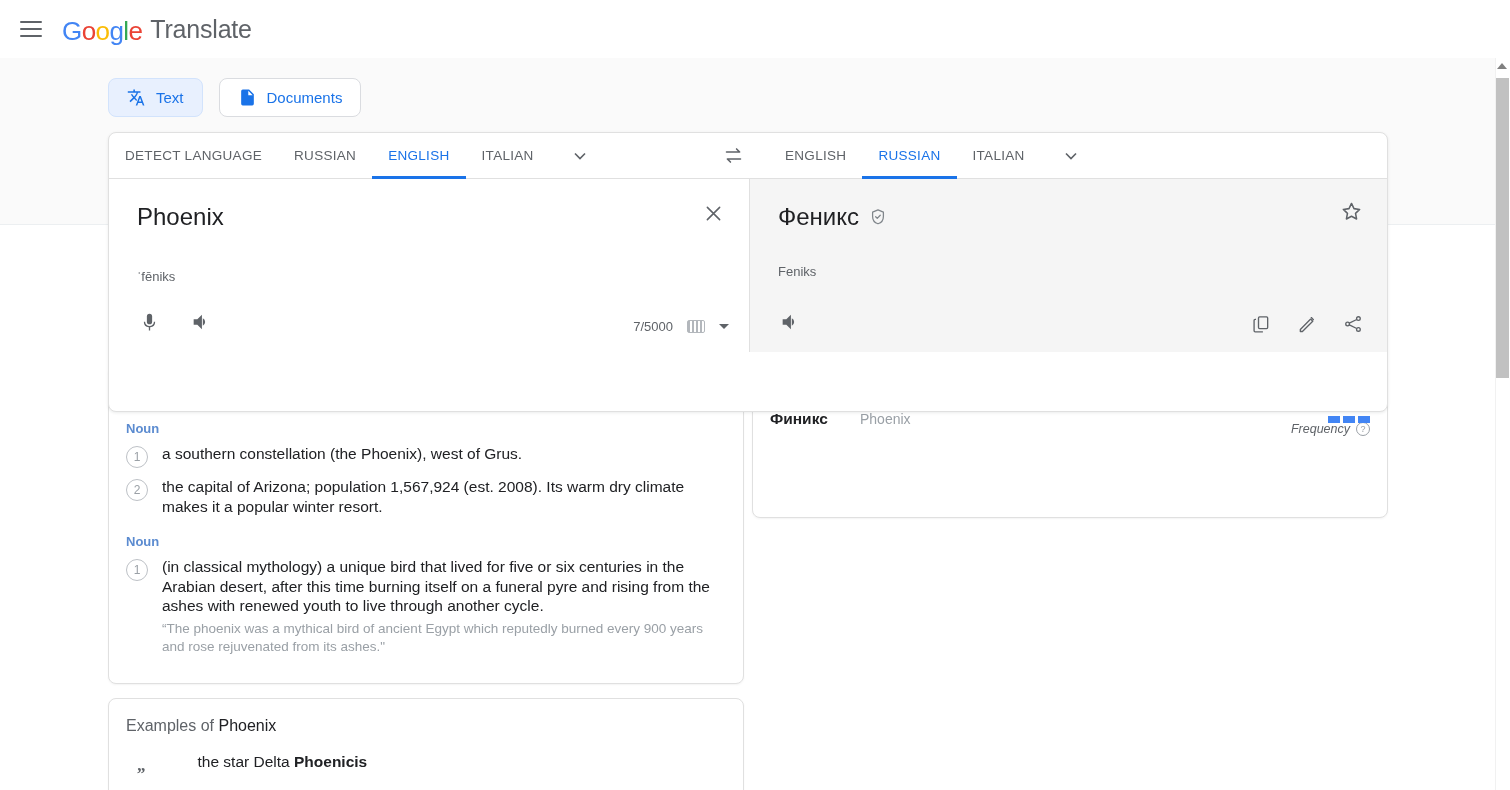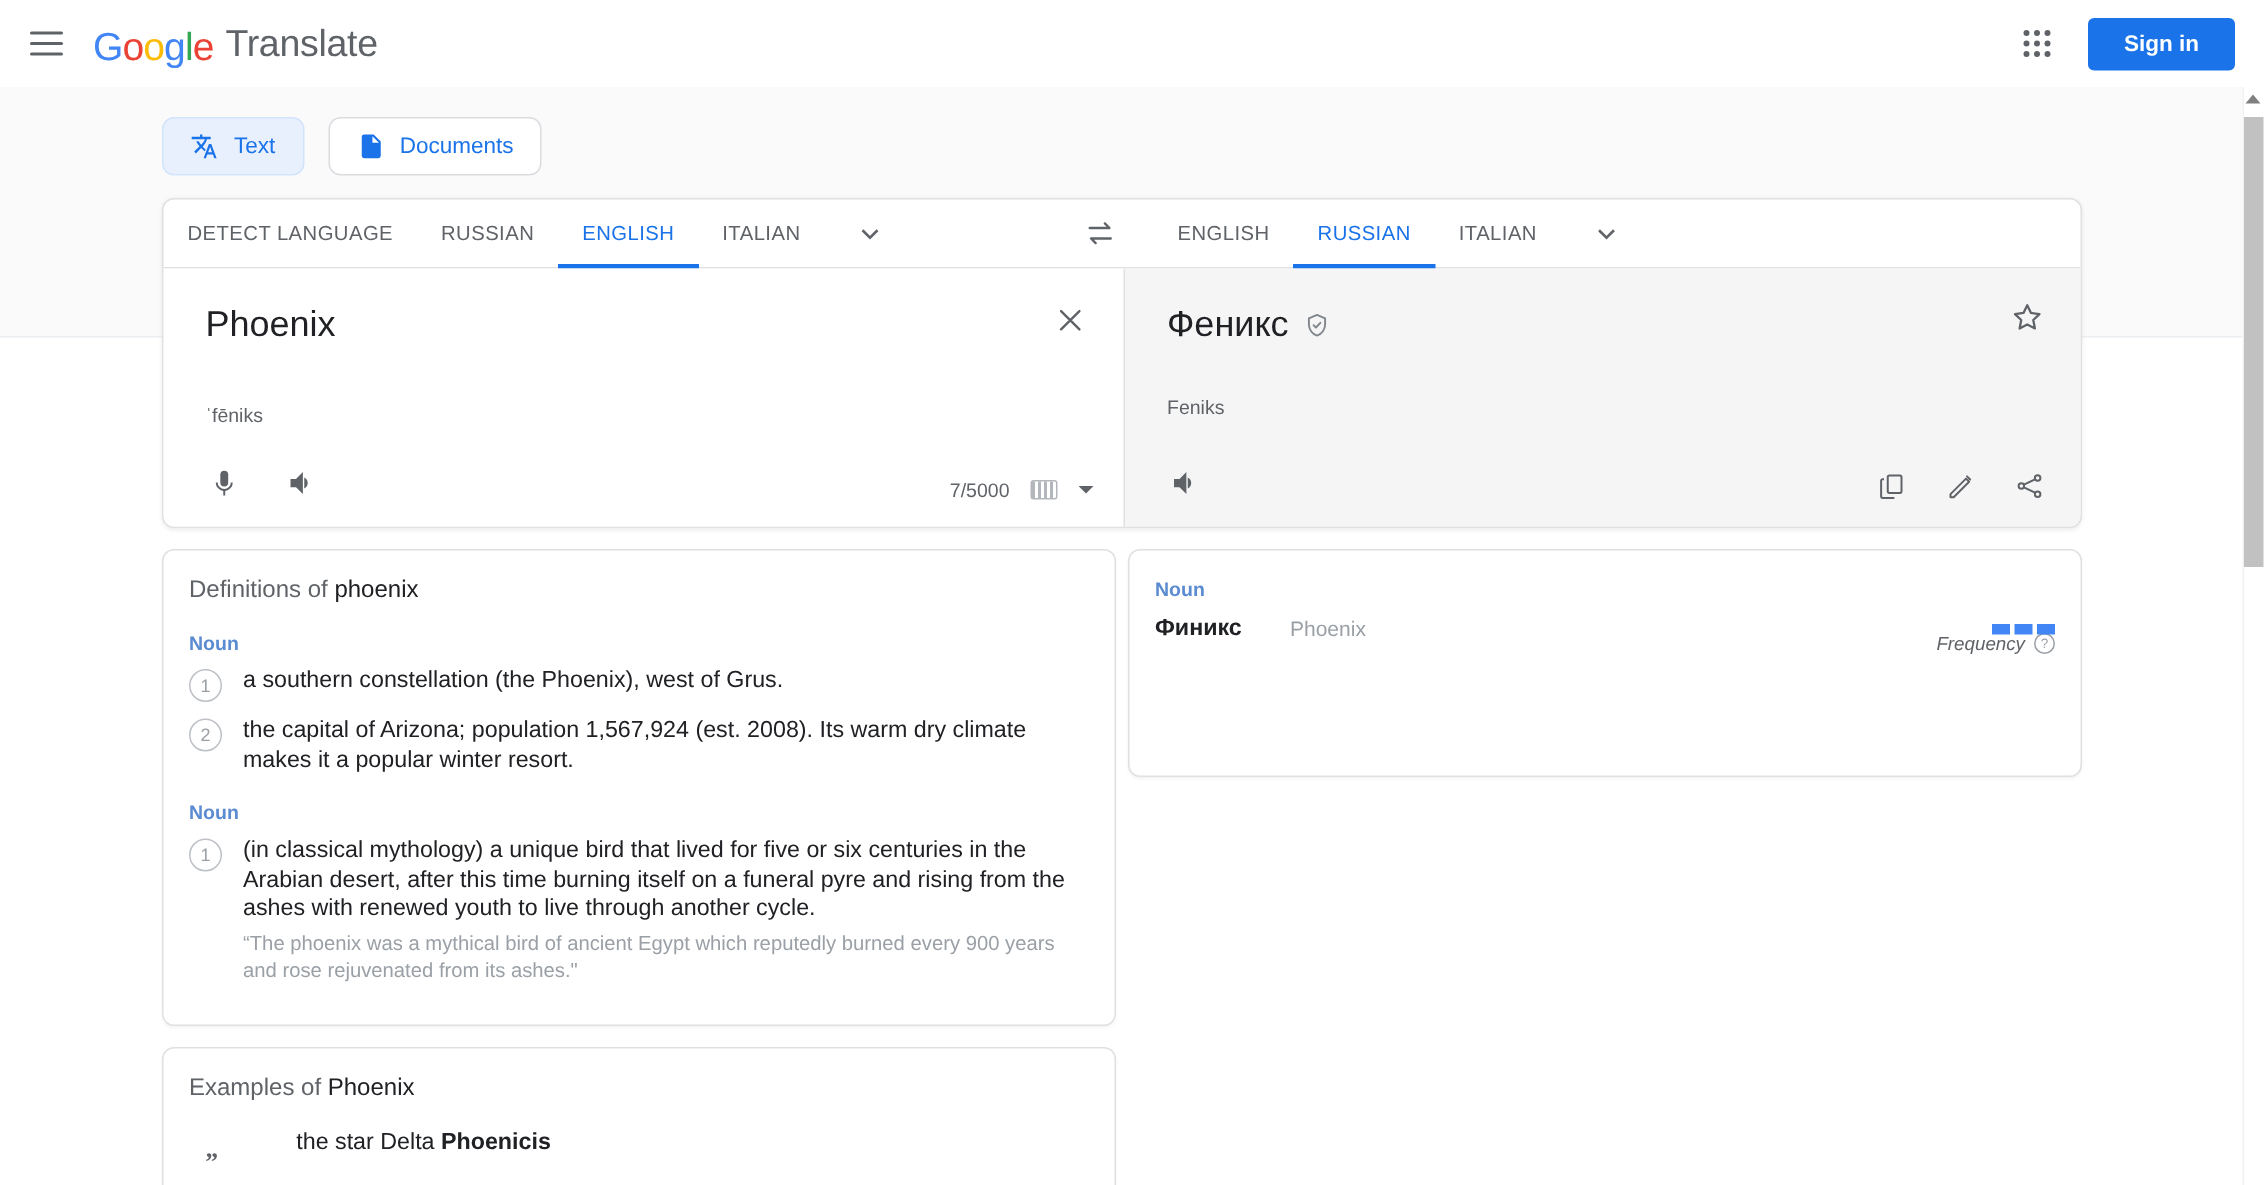--- a/index.html
+++ b/index.html
@@ -50,21 +50,21 @@
   .modebtn {
     display:flex; align-items:center; gap:10px;
     height:39px; padding:0 18px; border-radius:8px;
     border:1px solid #dadce0; background:#fff; cursor:pointer;
     font-size:15px; color:#1a73e8; font-family:"Liberation Sans", sans-serif;
   }
   .modebtn.active { background:#e8f0fe; border-color:#d2e3fc; }
 
   
   .card {
-    position:absolute; left:108px; top:132px; width:1280px; height:220px;
+    position:absolute; left:108px; top:132px; width:1280px; height:280px;
     background:#fff; border:1px solid #e0e0e0; border-radius:8px;
     box-shadow:0 1px 3px rgba(60,64,67,0.10);
     overflow:hidden; z-index:3;
   }
   .langbar { display:flex; height:46px; border-bottom:1px solid #e0e0e0; align-items:stretch; }
   .langgroup { display:flex; align-items:stretch; }
   .langgroup.left { width:588px; }
   .swapwrap { width:72px; display:flex; align-items:center; justify-content:center; }
   .swapbtn { width:36px; height:36px; display:flex; align-items:center; justify-content:center;
       border-radius:50%; cursor:pointer; color:#5f6368; }
@@ -164,34 +164,20 @@
   <div class="topbar">
     <div class="hamburger">
       <i></i>
         <i></i>
         <i></i>
     </div>
     <div class="brand">
       <div class="glogo"><span class="g-b">G</span><span class="g-r">o</span><span class="g-y">o</span><span class="g-b">g</span><span class="g-g">l</span><span class="g-r">e</span></div>
       <div class="brandword">Translate</div>
     </div>
-    <div class="topright">
-      <div class="appsgrid">
-        <i></i>
-          <i></i>
-          <i></i>
-          <i></i>
-          <i></i>
-          <i></i>
-          <i></i>
-          <i></i>
-          <i></i>
-      </div>
-      <button class="signin">Sign in</button>
-    </div>
   </div>
 
   <div class="modebar">
     <div class="modebtn active">
       <span>
         <svg width="19" height="19" viewBox="0 0 24 24" fill="#1a73e8">
           <path d="M12.9 15l-2.6-2.6.03-.03A17.5 17.5 0 0 0 13.98 6H17V4h-7V2H8v2H1v2h11.2A15.5 15.5 0 0 1 9 10.8 15.8 15.8 0 0 1 6.8 7.8h-2A17.8 17.8 0 0 0 7.6 12.1L3.1 16.5 4.5 18 9 13.5l2.8 2.8.1-.3zM17.5 10h-2L11 22h2l1.1-3h4.8l1.1 3h2l-4.5-12zm-2.6 7l1.6-4.3L18.1 17h-3.2z"></path>
         </svg>
       </span>
       <span>Text</span>

